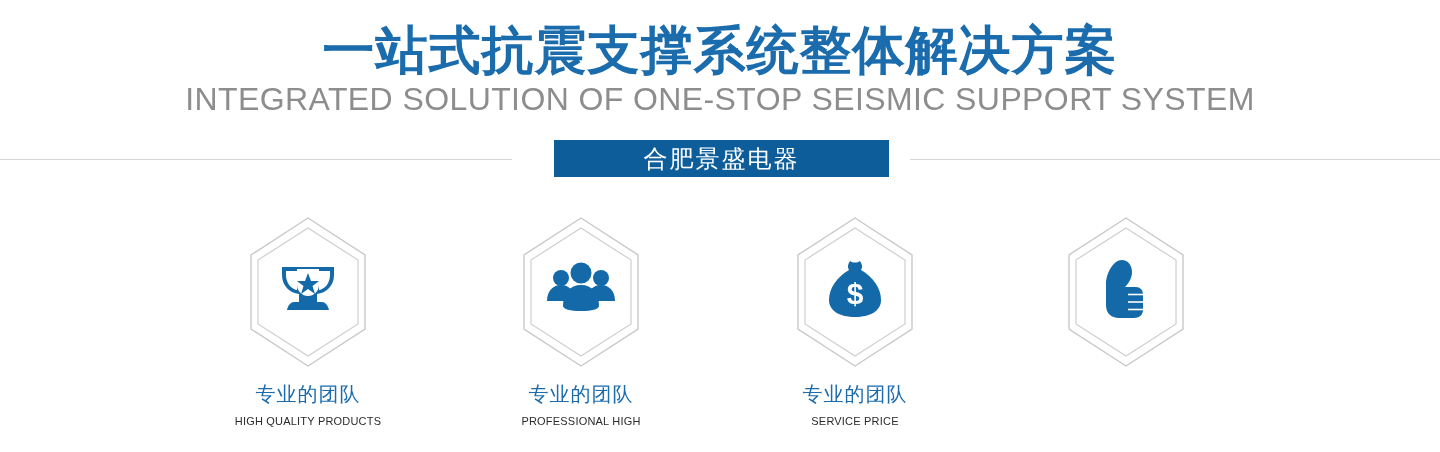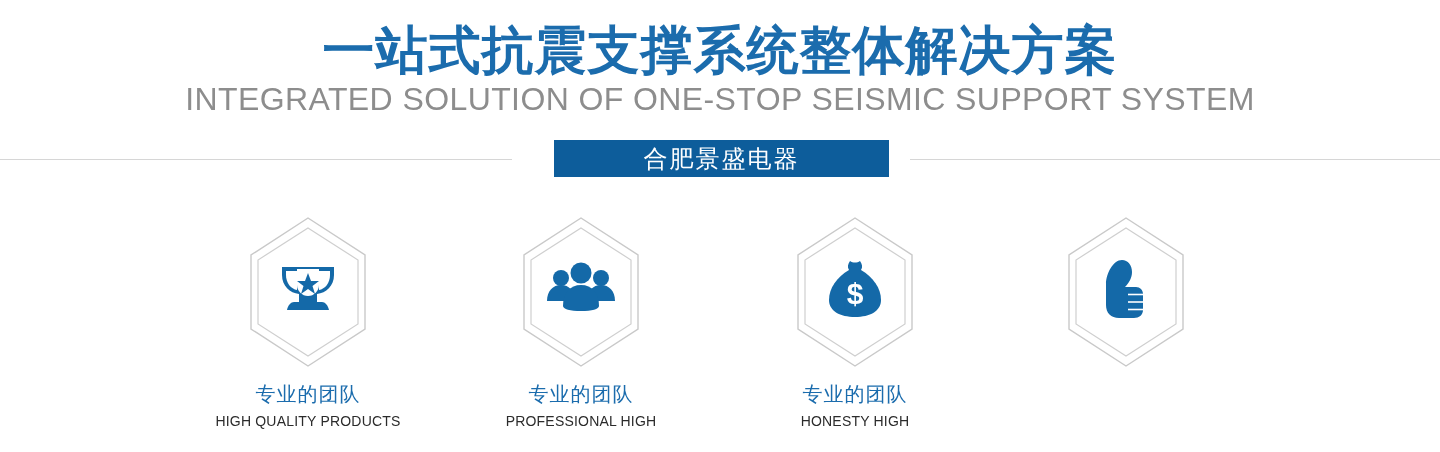--- a/index.html
+++ b/index.html
@@ -121,21 +121,21 @@
     font-size: 20px;
     line-height: 27px;
     color: #1b6cad;
     font-weight: 400;
     letter-spacing: 1px;
     font-family: "DejaVu Sans", "Liberation Sans", sans-serif;
   }
   .feature-en {
     margin: 0;
     padding-top: 4px;
-    font-size: 14px;
+    font-size: 11px;
     line-height: 19px;
     color: #2b2b2b;
     font-weight: 400;
     letter-spacing: 0.2px;
     font-family: "Liberation Sans", "DejaVu Sans", sans-serif;
   }
 </style>
 </head>
 <body>
 
@@ -204,21 +204,21 @@
           <g transform="translate(100,80)">
             <path d="M-5,-31 C-7,-28 -8,-25 -6,-22 L6,-22 C8,-25 7,-28 5,-31
                      C2,-29 -2,-29 -5,-31 Z" fill="#1469a8"></path>
             <path d="M-6,-22 C-18,-15 -26,-4 -26,8 C-26,19 -15,25 0,25
                      C15,25 26,19 26,8 C26,-4 18,-15 6,-22 Z" fill="#1469a8"></path>
             <text x="0" y="12" text-anchor="middle" font-family="Liberation Sans, sans-serif" font-size="30" font-weight="700" fill="#ffffff">$</text>
           </g>
         </svg>
       </div>
       <p class="feature-cn">专业的团队</p>
-      <p class="feature-en">HONESTY HIGH</p>
+      <p class="feature-en">SERVICE PRICE</p>
     </div>
 
     <div class="feature">
       <div class="hex-holder">
         <svg width="200" height="160" viewBox="0 0 200 160">
           <polygon points="100,6 157,43 157,117 100,154 43,117 43,43" fill="none" stroke="#c9c9c9" stroke-width="1.4"></polygon>
           <polygon points="100,16 150,48 150,112 100,144 50,112 50,48" fill="none" stroke="#cfcfcf" stroke-width="1.2"></polygon>
           <g fill="#1469a8" transform="translate(100,80)">
             <path d="M-4,-32 C2,-32 6,-27 6,-20 C6,-14 3,-9 -1,-5
                      L10,-5 C14,-5 17,-2 17,2 L17,18 C17,23 13,26 8,26

